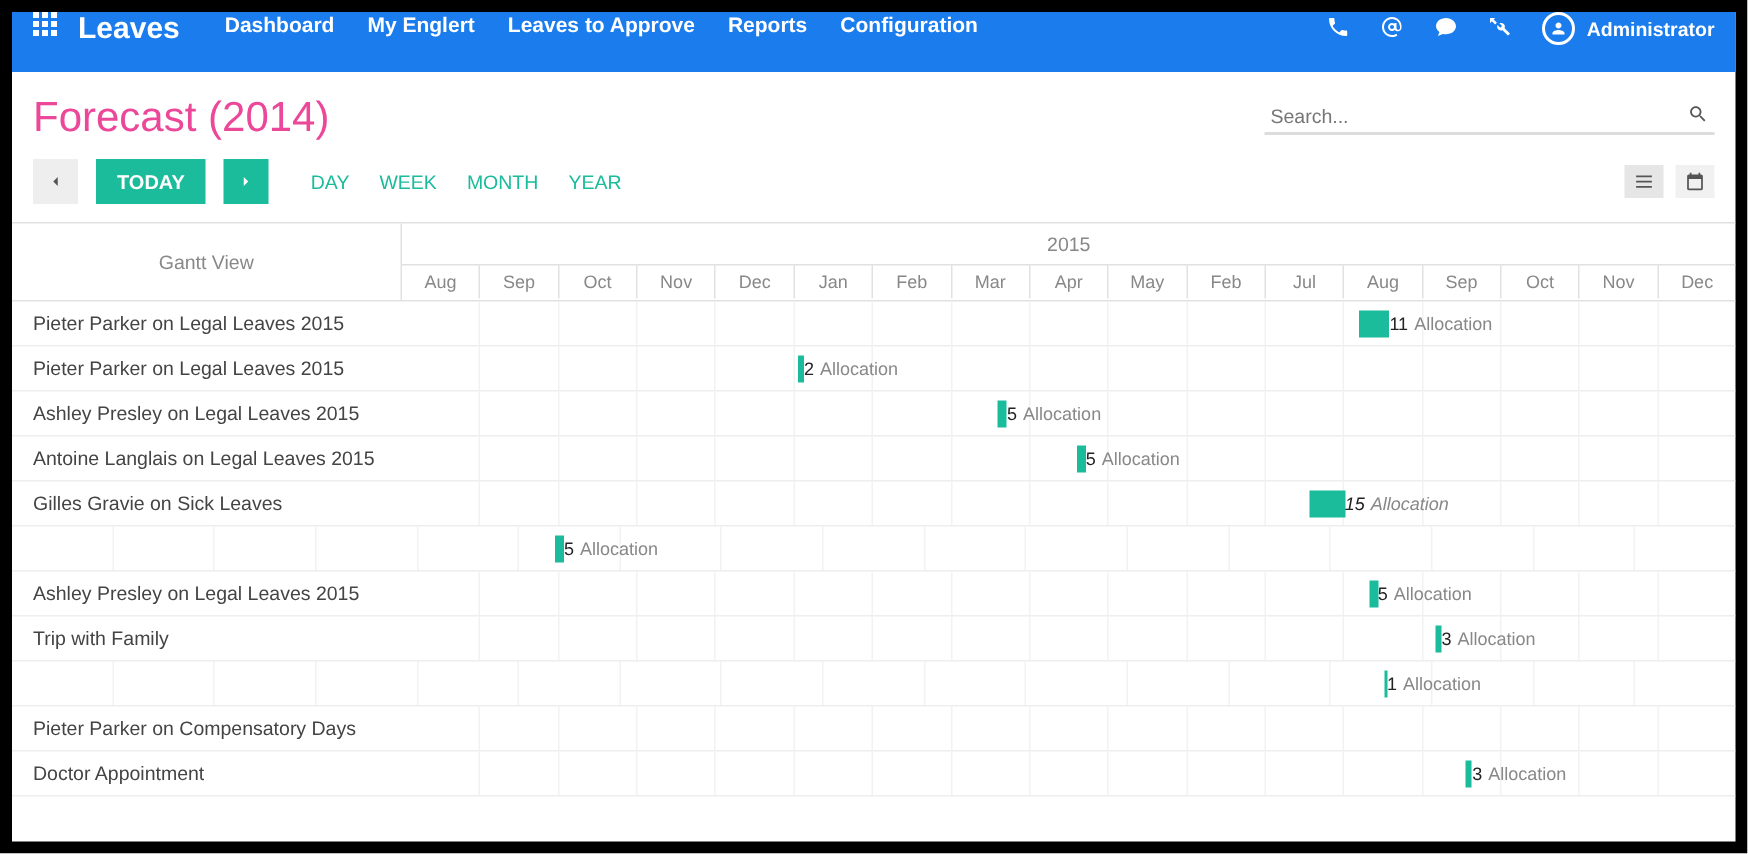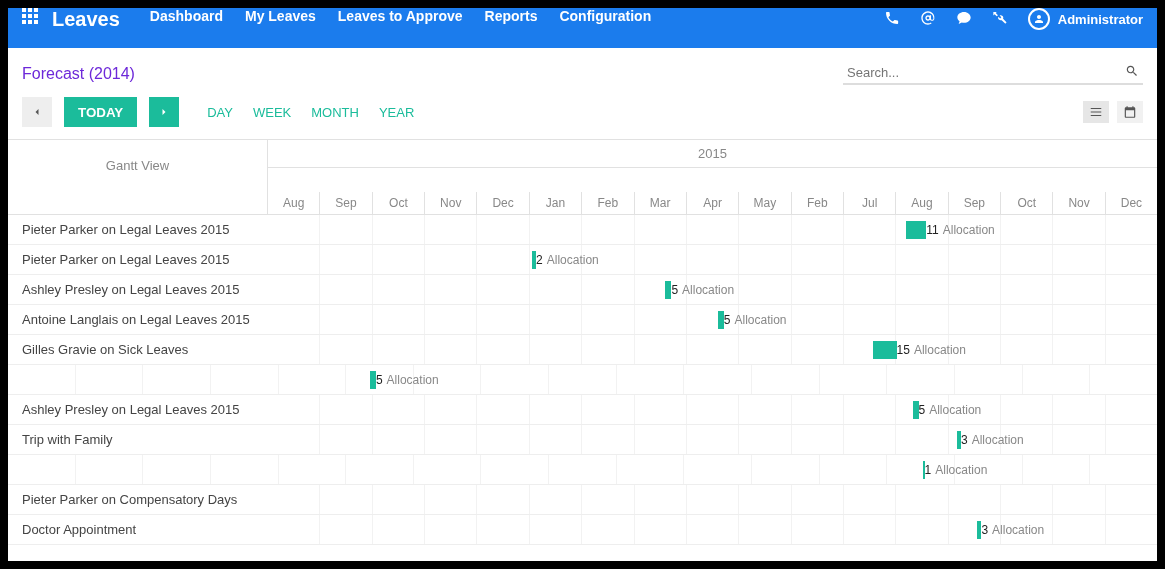--- a/index.html
+++ b/index.html
@@ -15,21 +15,21 @@
   .menu { display: flex; gap: 22px; flex: 1; }
   .menu a { color: #fff; text-decoration: none; font-weight: 700; font-size: 14px; cursor: pointer; }
   .right-icons { display: flex; align-items: center; gap: 20px; }
   .right-icons svg { width: 16px; height: 16px; fill: #fff; }
   .user { display: flex; align-items: center; gap: 8px; font-weight: 600; }
   .avatar-circle { width: 22px; height: 22px; border: 2px solid #fff; border-radius: 50%; display: flex; align-items: center; justify-content: center; }
   .avatar-circle svg { width: 12px; height: 12px; fill: #fff; }
 
   
   .subheader { display: flex; align-items: center; padding: 14px 14px 8px 14px; }
-  .page-title { font-size: 16px; color: #6d28d9; font-weight: 400; }
+  .page-title { font-size: 28px; color: #ec4899; font-weight: 400; }
   .search-wrap { margin-left: auto; display: flex; align-items: center; border-bottom: 2px solid #ddd; width: 300px; padding: 2px 4px; }
   .search-wrap input { border: none; outline: none; flex: 1; font-size: 13px; color: #666; background: transparent; }
   .search-wrap svg { width: 14px; height: 14px; fill: #555; }
 
   
   .controls { display: flex; align-items: center; padding: 4px 14px 12px 14px; }
   .btn { height: 30px; display: inline-flex; align-items: center; justify-content: center; font-weight: 600; cursor: pointer; border: none; }
   .btn-teal { background: #1bbc9b; color: #fff; }
   .btn-gray { background: #eee; color: #444; }
   .btn-arrow { width: 30px; }
@@ -38,21 +38,21 @@
   .range-links span { cursor: pointer; }
   .view-switch { margin-left: auto; display: flex; gap: 8px; }
   .view-switch .vs { width: 26px; height: 22px; background: #f1f1f1; display:flex; align-items:center; justify-content:center; cursor:pointer; }
   .view-switch .vs.active { background: #e6e6e6; }
   .view-switch svg { width: 14px; height: 14px; fill: #555; }
 
   
   .gantt { border-top: 1px solid #e1e1e1; }
   .gh-row { display: flex; border-bottom: 1px solid #e1e1e1; }
   .gh-left { width: 260px; text-align: center; color: #888; padding: 18px 6px; border-right: 1px solid #e1e1e1; }
-  .gh-right { flex: 1; display: flex; flex-direction: column; gap: 24px; }
+  .gh-right { flex: 1; display: flex; flex-direction: column; }
   .gh-year { text-align: center; color: #888; padding: 6px; border-bottom: 1px solid #e1e1e1; }
   .gh-months { display: flex; }
   .gh-months div { flex:1; text-align:center; color:#888; padding:4px 0; border-left:1px solid #e1e1e1; font-size: 12px;}
   .gh-months div:first-child { border-left:none; }
 
   .g-body { }
   .g-row { display: flex; border-bottom: 1px solid #eee; height: 30px; align-items:center; }
   .g-label { width: 260px; padding: 0 14px; color: #444; white-space: nowrap; overflow: hidden; text-overflow: ellipsis; }
   .g-track { flex: 1; position: relative; height: 100%; }
   .g-track-grid { position:absolute; inset:0; display:flex; }
@@ -75,21 +75,21 @@
         <span></span>
         <span></span>
         <span></span>
         <span></span>
         <span></span>
         <span></span>
   </div>
   <div class="brand">Leaves</div>
   <div class="menu">
     <a>Dashboard</a>
-    <a>My Leaves</a>
+    <a>My Englert</a>
     <a>Leaves to Approve</a>
     <a>Reports</a>
     <a>Configuration</a>
   </div>
   <div class="right-icons">
     <span><svg viewBox="0 0 24 24">
             <path d="M6.6 10.8c1.4 2.8 3.8 5.2 6.6 6.6l2.2-2.2c.3-.3.7-.4 1-.2 1.2.4 2.5.6 3.8.6.6 0 1 .4 1 1V20c0 .6-.4 1-1 1C10.6 21 3 13.4 3 4c0-.6.4-1 1-1h3.4c.6 0 1 .4 1 1 0 1.3.2 2.6.6 3.8.1.3 0 .8-.2 1L6.6 10.8z"></path>
           </svg></span>
     <span><svg viewBox="0 0 24 24">
             <path d="M12 2C6.5 2 2 6.5 2 12s4.5 10 10 10c2 0 3.8-.6 5.4-1.6l-1-1.7C15.1 19.5 13.6 20 12 20c-4.4 0-8-3.6-8-8s3.6-8 8-8 8 3.6 8 8v1c0 1-.7 1.8-1.7 1.8S16.5 14 16.5 13V8h-2v.8C13.8 8.3 12.9 8 12 8c-2.2 0-4 1.8-4 4s1.8 4 4 4c1.2 0 2.2-.5 2.9-1.3.6 1 1.7 1.6 3 1.6 2 0 3.6-1.6 3.6-3.6V12C22 6.5 17.5 2 12 2zm0 12c-1.1 0-2-.9-2-2s.9-2 2-2 2 .9 2 2-.9 2-2 2z"></path>
@@ -300,21 +300,21 @@
               <div></div>
               <div></div>
               <div></div>
               <div></div>
               <div></div>
               <div></div>
               <div></div>
               <div></div>
             </div>
             <div class="g-bar" style="left: 68%; width: 24px;"></div>
-            <div class="g-barlabel" style="left: calc(68% + 24px);"><span class="num">15</span> Allocation</div>
+            <div class="g-barlabel" style="left: calc(68% + 24px); font-style: italic;"><span class="num">15</span> Allocation</div>
           </div>
         </div>
         <div class="g-row">
           <div class="g-track">
             <div class="g-track-grid">
               <div></div>
               <div></div>
               <div></div>
               <div></div>
               <div></div>

